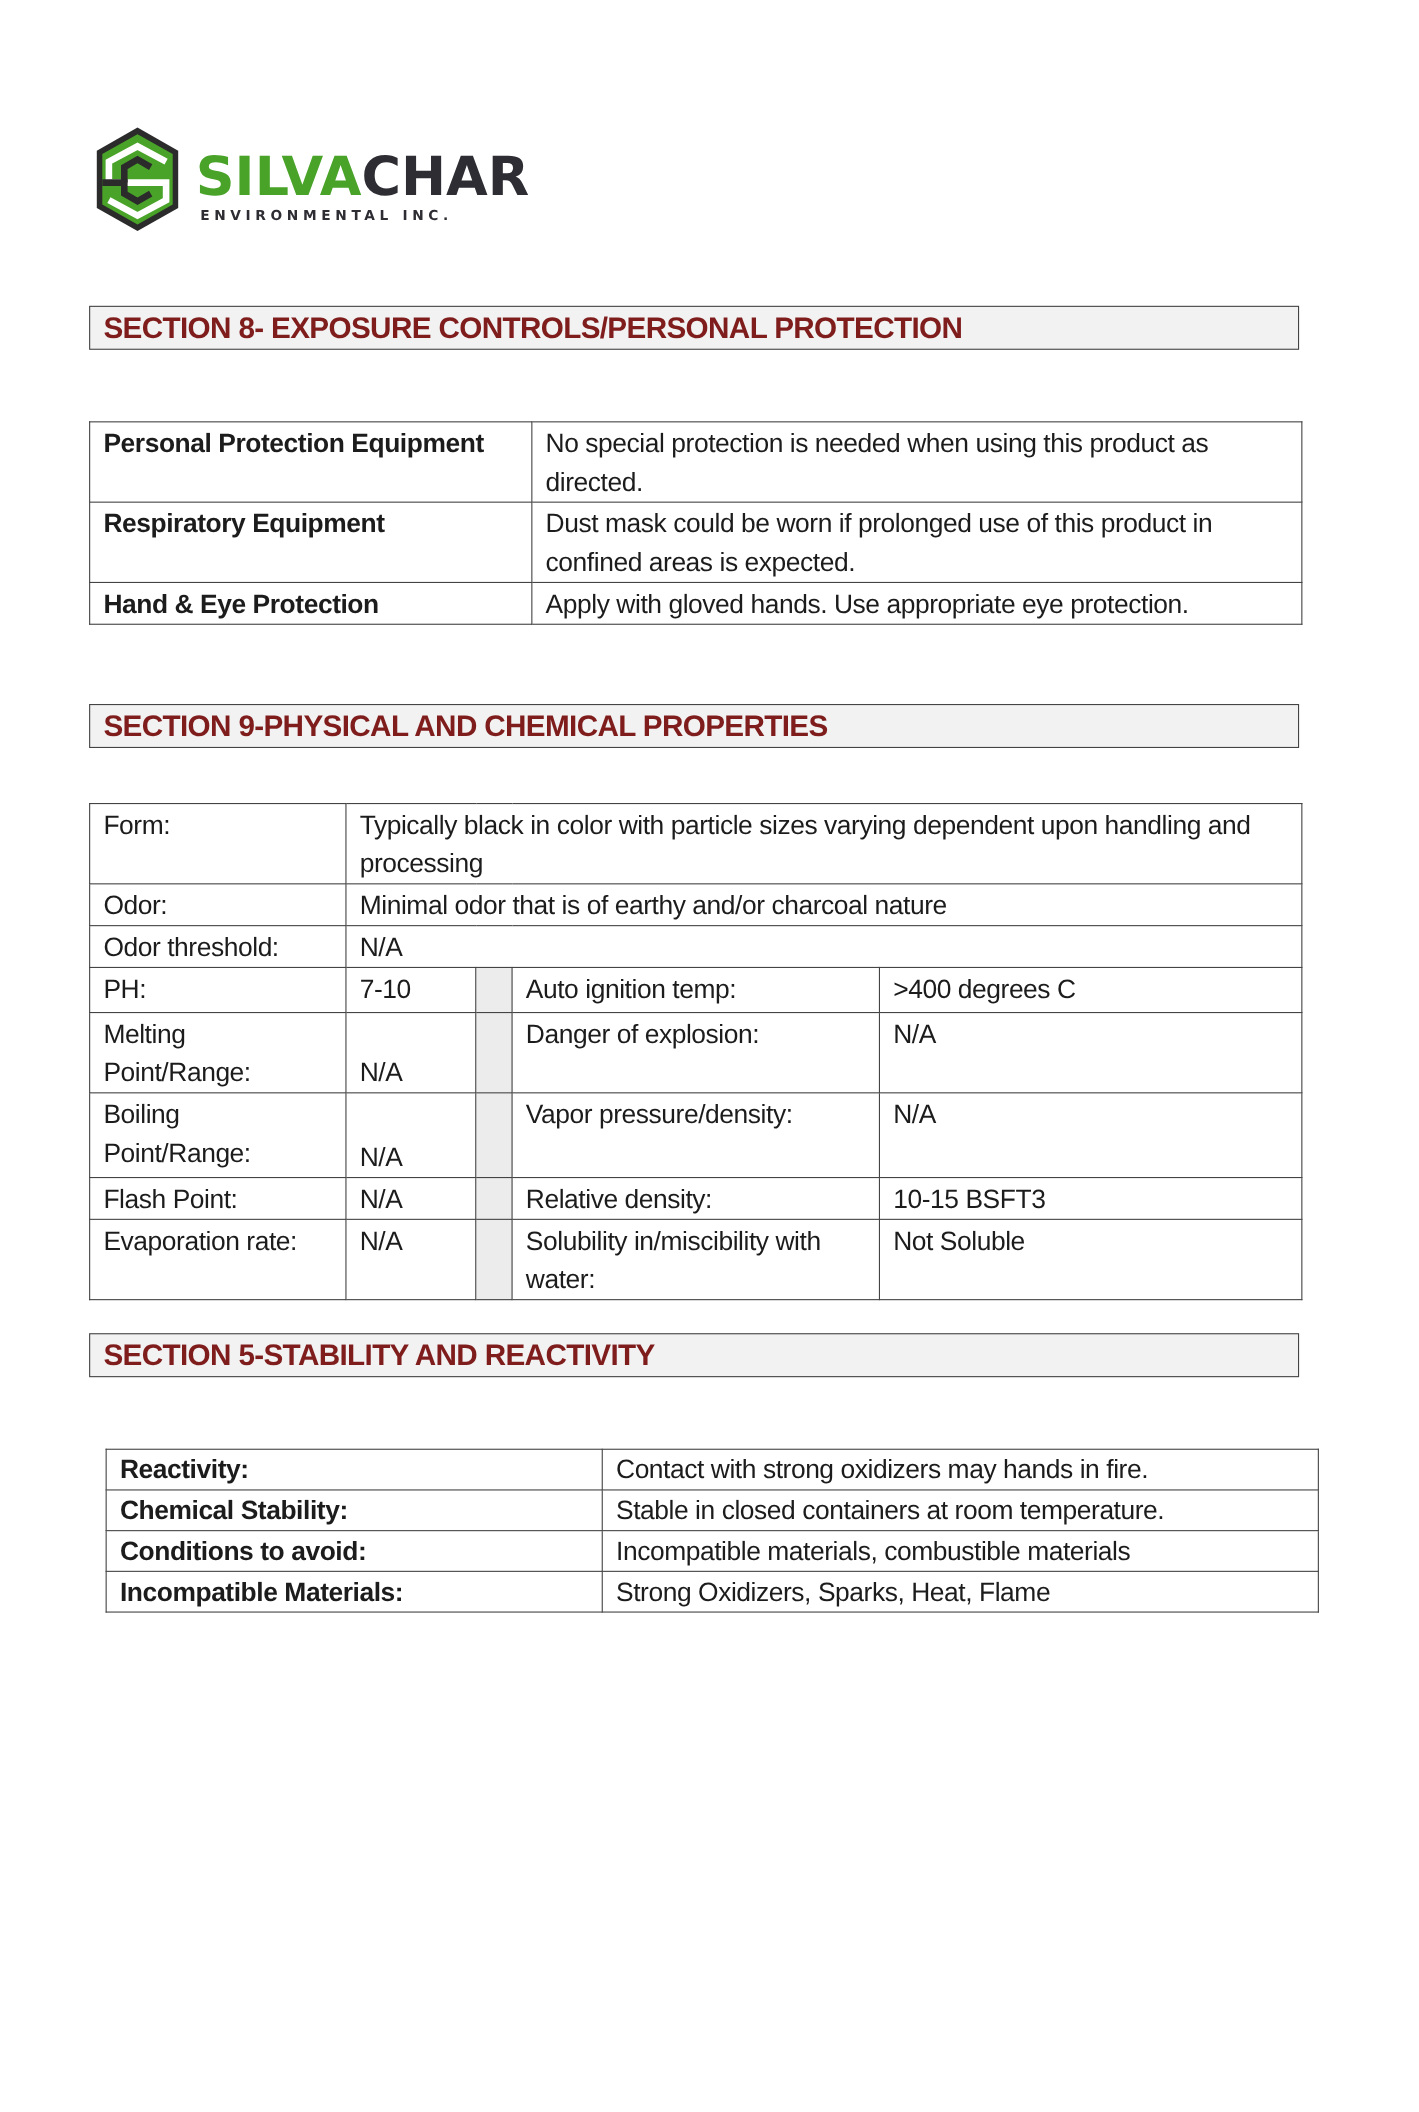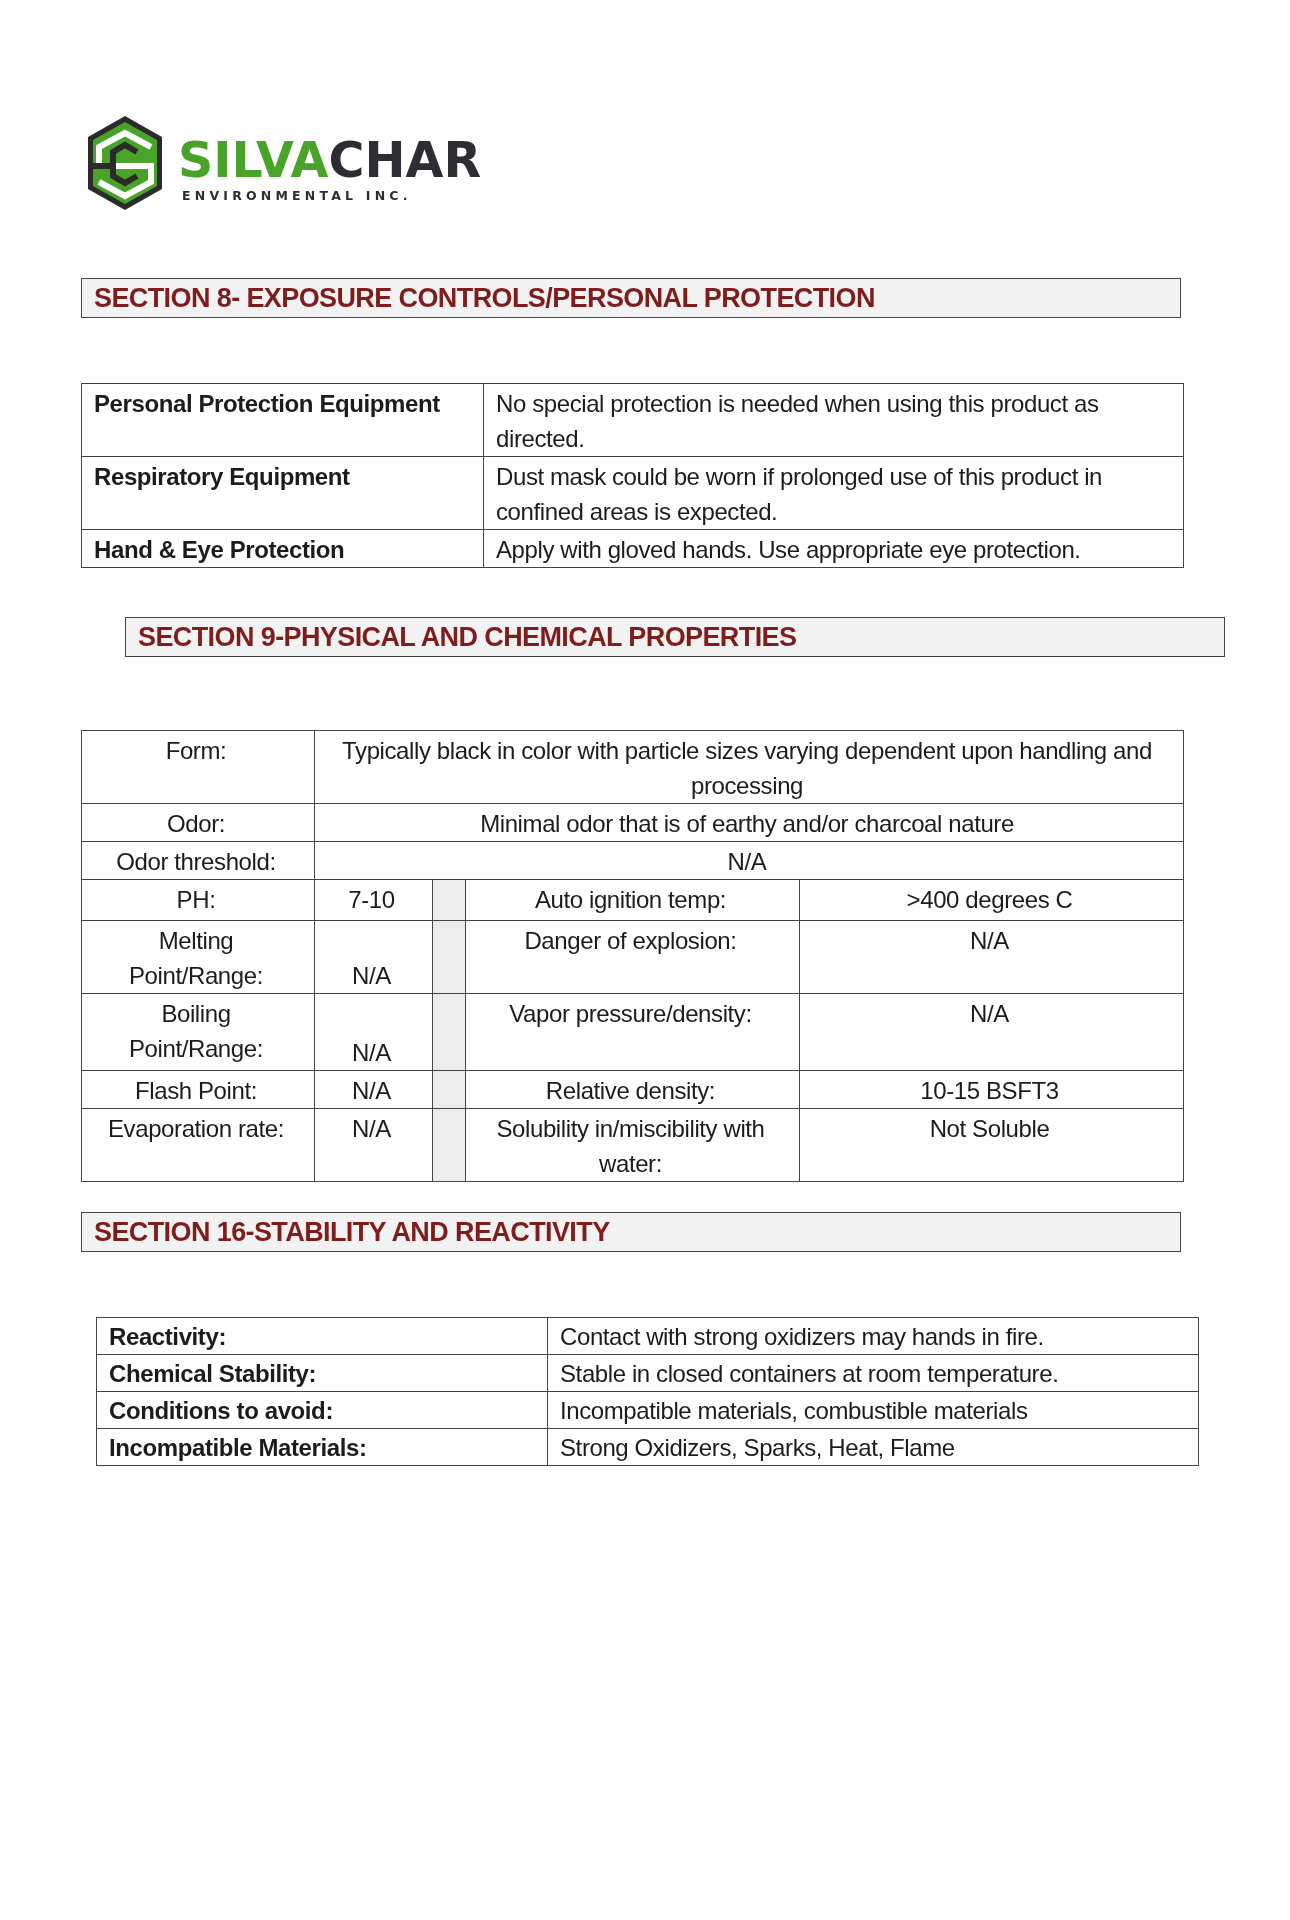--- a/index.html
+++ b/index.html
@@ -15,21 +15,21 @@
   .sec-head { position:absolute; left:81px; width:1100px; height:40px; border:1.5px solid #444;
               background:#f2f2f2; box-sizing:border-box; }
   .sec-head span { position:absolute; left:12px; top:4px; font-size:27px; font-weight:bold;
                    font-family:"Liberation Sans Narrow","Liberation Sans", sans-serif; letter-spacing:-0.6px; color:#7f1d1d; }
   table { position:absolute; border-collapse:collapse; table-layout:fixed; font-size:24px; }
   td { border:1.5px solid #444; vertical-align:top; padding:2px 16px 0 12px; line-height:35px; letter-spacing:-0.4px; }
   td.b { font-weight:bold; }
   td.shade { background:#ececec; padding:0; }
   td.bottom { vertical-align:bottom; }
   #t8 { left:81px; top:383px; width:1102px; }
-  #t9 { left:81px; top:730px; width:1102px;text-align:center; }
+  #t9 { left:81px; top:730px; width:1102px; }
   #t10 { left:96px; top:1317px; width:1102px; }
   #t10 td { line-height:34px; }
 </style>
 </head>
 <body>
 
 <div class="logo">
   <svg class="hex" viewBox="0 0 80 98">
     <polygon points="40,2 77,23 77,75 40,96 3,75 3,23" fill="#2b2b2b"></polygon>
     <polygon points="40,8 72,26 72,72 40,90 8,72 8,26" fill="#4aa329"></polygon>
@@ -60,21 +60,21 @@
     <td class="b">Respiratory Equipment</td>
     <td>Dust mask could be worn if prolonged use of this product in confined areas is expected.</td>
   </tr>
   <tr style="height:36px">
     <td class="b">Hand &amp; Eye Protection</td>
     <td>Apply with gloved hands. Use appropriate eye protection.</td>
   </tr>
 </tbody>
   </table>
 
-<div class="sec-head" style="top:617px;margin-left:44px;">
+<div class="sec-head" style="top:640px;">
   <span>SECTION 9-PHYSICAL AND CHEMICAL PROPERTIES</span>
 </div>
 <table id="t9">
   <colgroup>
     <col style="width:233px">
       <col style="width:118px">
       <col style="width:33px">
       <col style="width:334px">
       <col style="width:384px">
   </colgroup>
@@ -123,21 +123,21 @@
     <td>Evaporation rate:</td>
     <td>N/A</td>
     <td class="shade"></td>
     <td>Solubility in/miscibility with water:</td>
     <td>Not Soluble</td>
   </tr>
 </tbody>
   </table>
 
 <div class="sec-head" style="top:1212px;">
-  <span>SECTION 16-STABILITY AND REACTIVITY</span>
+  <span>SECTION 5-STABILITY AND REACTIVITY</span>
 </div>
 <table id="t10">
   <colgroup>
       <col style="width:451px">
       <col style="width:651px">
     </colgroup>
   <tbody>
       <tr style="height:36px">
     <td class="b">Reactivity:</td>
     <td>Contact with strong oxidizers may hands in fire.</td>

